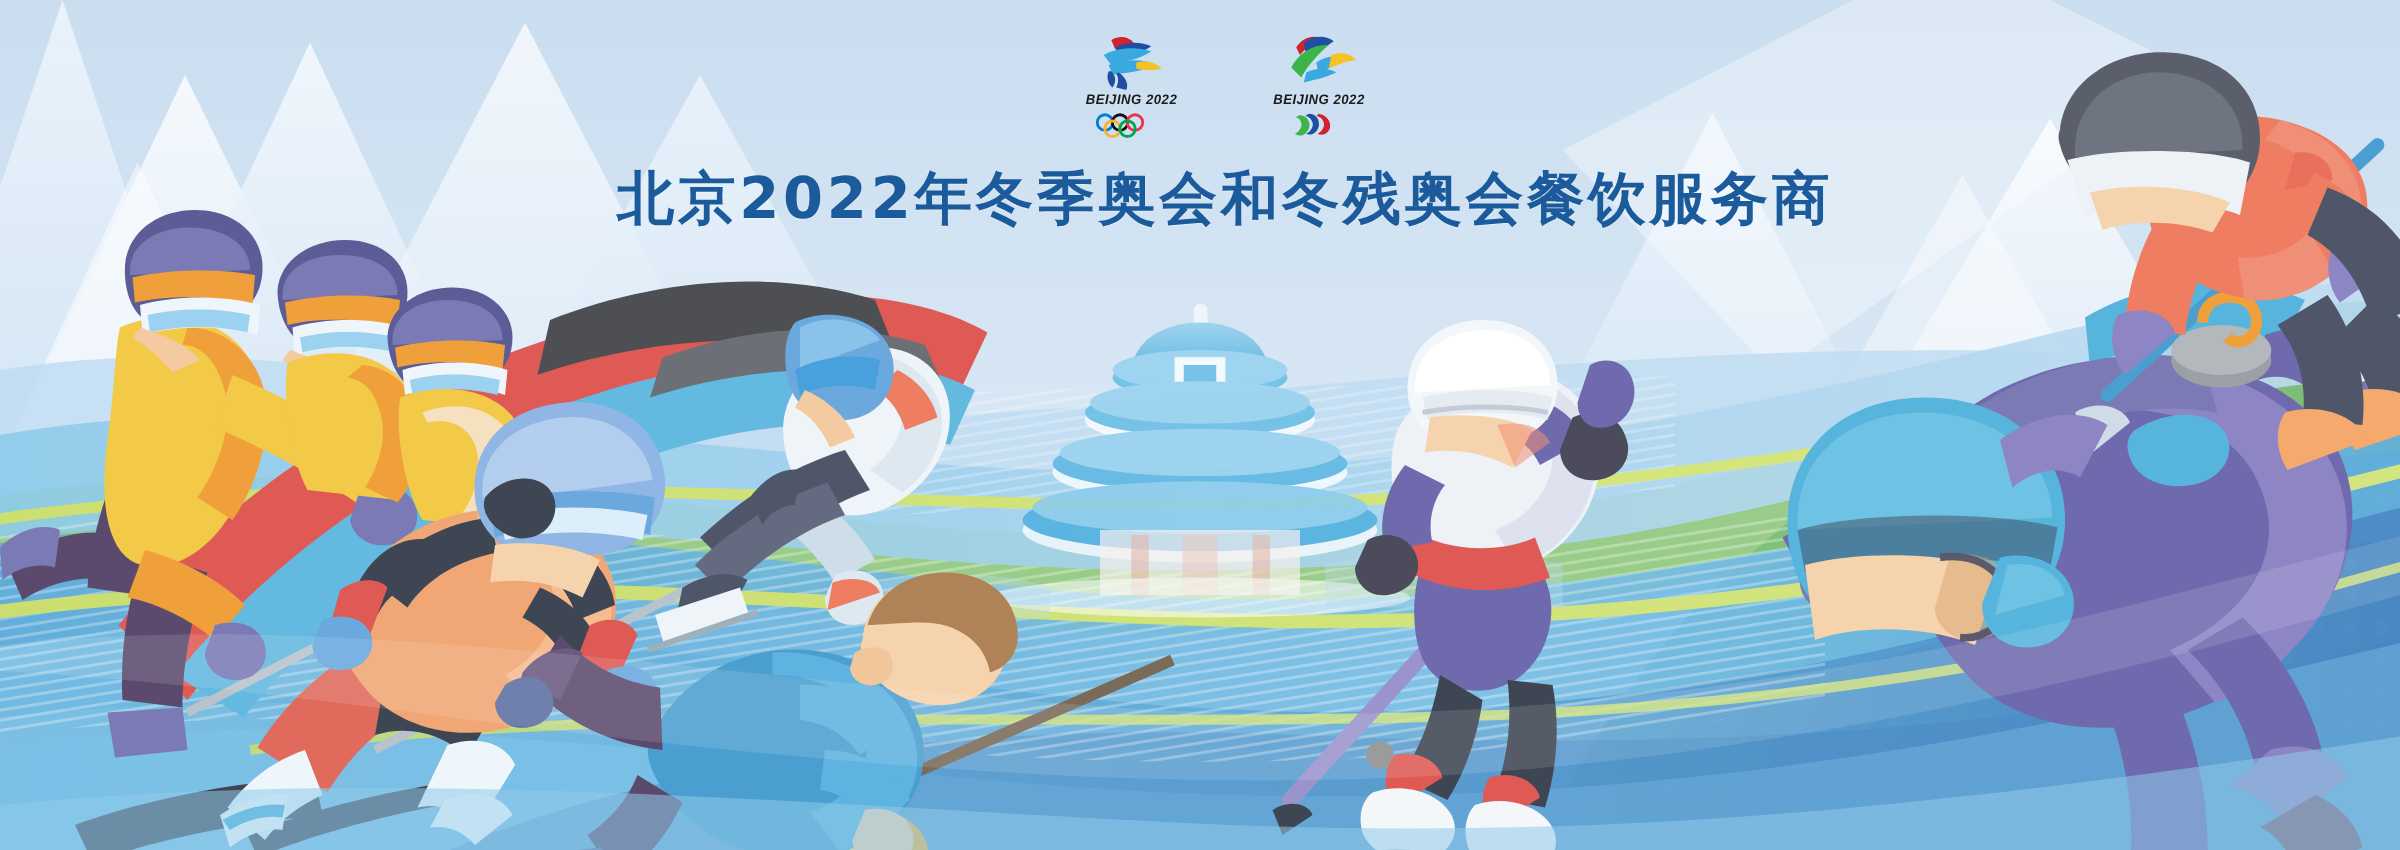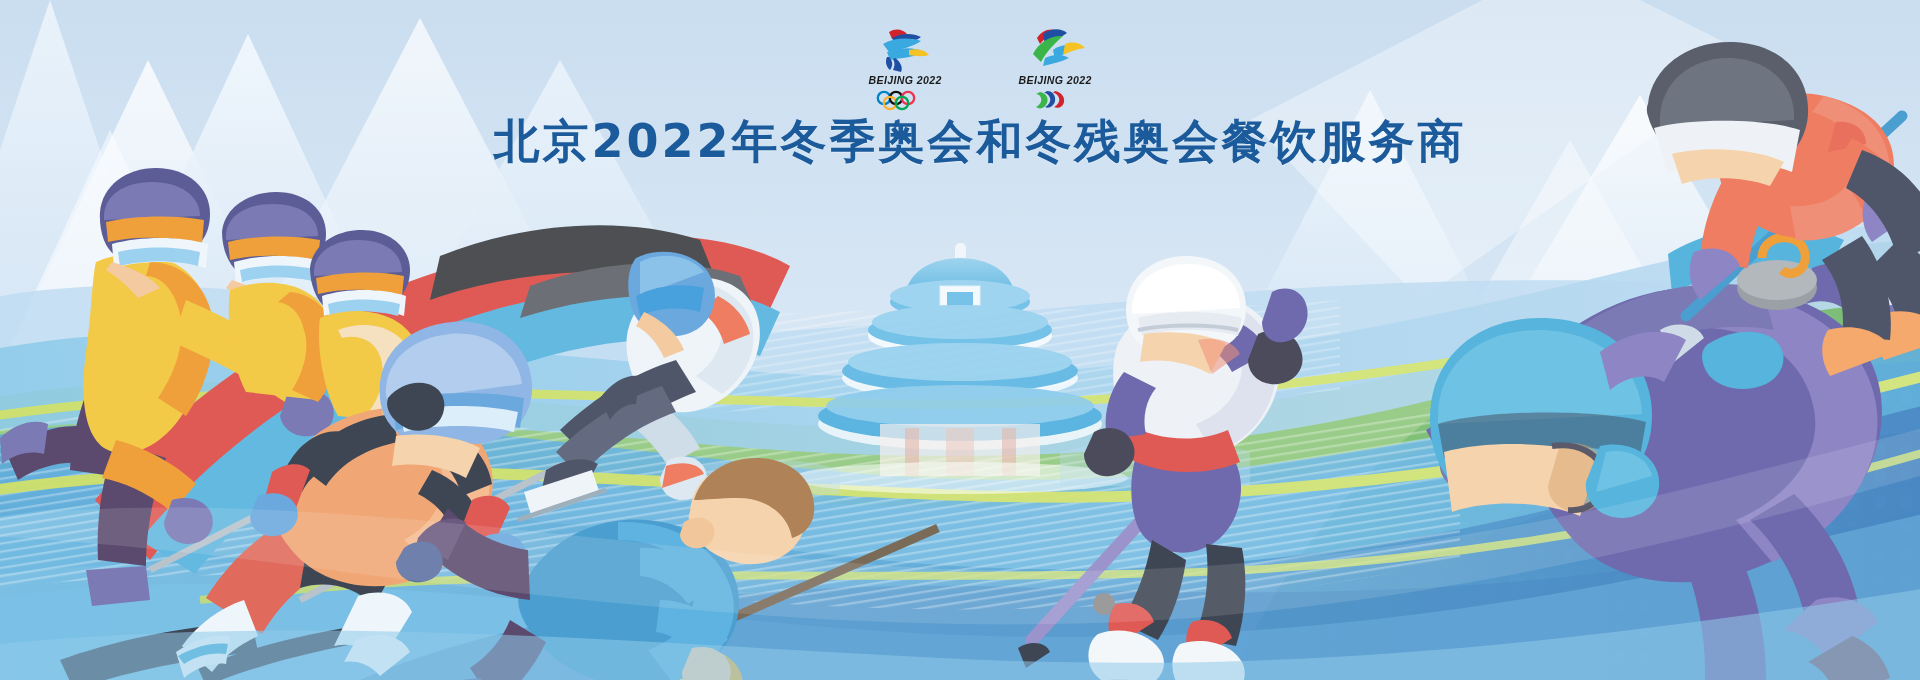--- a/index.html
+++ b/index.html
@@ -13,21 +13,21 @@
   
   #header{position:absolute;left:0;top:0;width:1920px;height:210px;z-index:40;
           display:flex;flex-direction:column;align-items:center;pointer-events:none;padding-left:20px;}
   #emblems{display:flex;align-items:flex-start;gap:58px;margin-top:24px;pointer-events:auto;}
   .emblem{width:92px;display:flex;flex-direction:column;align-items:center;}
   .emblem .mark{width:92px;height:48px;}
   .emblem .wordmark{font-size:11px;font-weight:700;font-style:italic;color:#1b1b1b;
                     letter-spacing:.4px;margin-top:2px;white-space:nowrap;
                     font-family:"Liberation Sans",sans-serif;transform:scaleX(.96);}
   .emblem .sub{height:22px;margin-top:3px;}
-  #page-title{font-size:46px;font-weight:700;color:#1b5b9b;
+  #page-title{margin-top:17px;font-size:46px;font-weight:700;color:#1b5b9b;
               letter-spacing:3px;white-space:nowrap;pointer-events:auto;
               text-shadow:0 1px 0 rgba(255,255,255,.35);
               font-family:"DejaVu Sans","Liberation Sans",sans-serif;}
 </style>
 </head>
 <body>
 
 <div id="banner">
 
   <svg class="layer" viewBox="0 0 1920 680" preserveAspectRatio="none" xmlns="http://www.w3.org/2000/svg">

